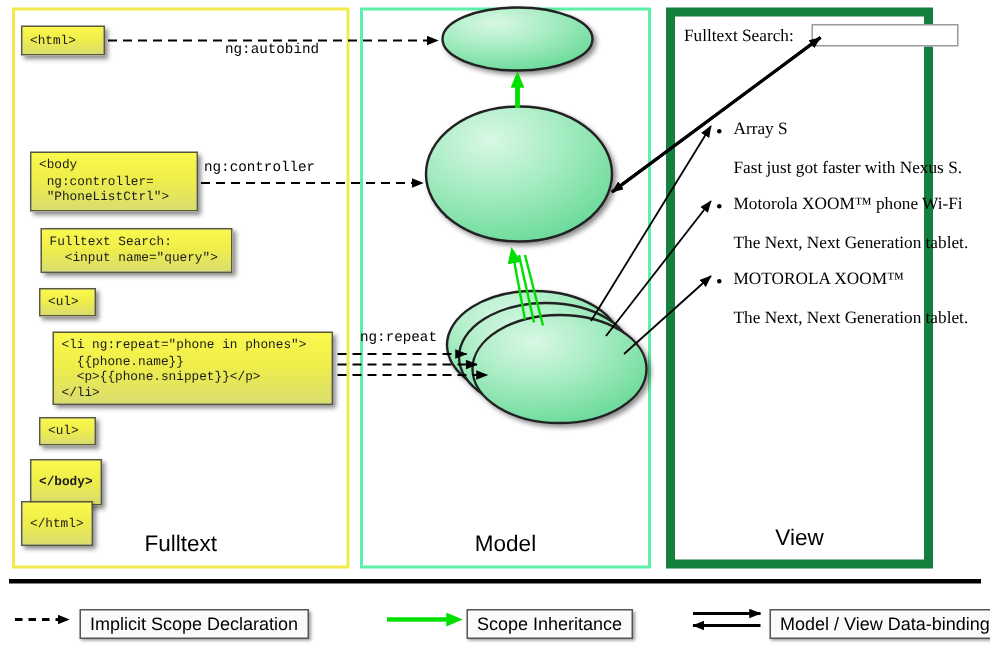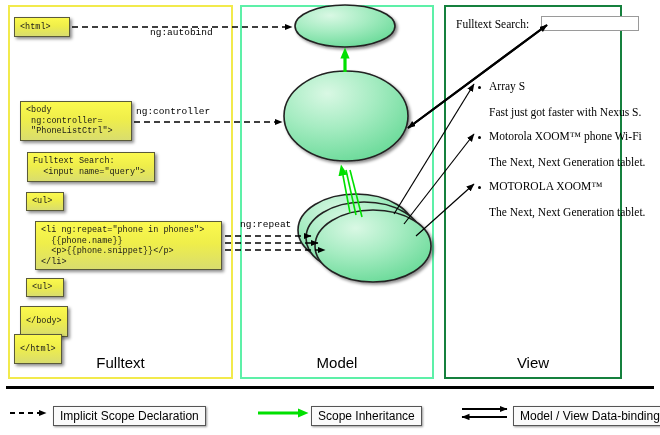--- a/index.html
+++ b/index.html
@@ -15,21 +15,21 @@
     font-family: "Liberation Sans", sans-serif;
     overflow: hidden;
   }
   .col {
     position: absolute;
     background: #ffffff;
     box-sizing: border-box;
   }
   .col-template { left: 8px;   top: 5px; width: 225px; height: 374px; border: 2px solid #f2ea4c; }
   .col-model    { left: 240px; top: 5px; width: 194px; height: 374px; border: 2px solid #5df0a8; }
-  .col-view     { left: 444px; top: 5px; width: 178px; height: 374px; border: 2px solid #15803d; }
+  .col-view     { left: 444px; top: 5px; width: 178px; height: 374px; border: 6px solid #15803d; }
 
   .col-label {
     position: absolute;
     bottom: 6px;
     left: 0;
     width: 100%;
     text-align: center;
     font-size: 15px;
     color: #000;
     font-family: "Liberation Sans", sans-serif;
@@ -170,21 +170,21 @@
 
   <div class="codebox" style="left:26px; top:192px; width:38px; height:19px; display:flex; align-items:center;">&lt;ul&gt;</div>
 
   <div class="codebox" style="left:35px; top:221px; width:187px; height:49px;">&lt;li ng:repeat="phone in phones"&gt;
   {{phone.name}}
   &lt;p&gt;{{phone.snippet}}&lt;/p&gt;
 &lt;/li&gt;</div>
 
   <div class="codebox" style="left:26px; top:278px; width:38px; height:19px; display:flex; align-items:center;">&lt;ul&gt;</div>
 
-  <div class="codebox" style="left:20px; top:306px; width:48px; height:31px; display:flex; align-items:center;">&lt;/body&gt;</div>
+  <div class="codebox" style="left:20px; top:306px; width:48px; height:31px; display:flex; align-items:center;font-weight:bold;">&lt;/body&gt;</div>
 
   <div class="codebox" style="left:14px; top:334px; width:48px; height:30px; display:flex; align-items:center;">&lt;/html&gt;</div>
 
   <div class="conn-label" style="left:150px; top:27px;">ng:autobind</div>
   <div class="conn-label" style="left:136px; top:106px;">ng:controller</div>
   <div class="conn-label" style="left:240px; top:219px;">ng:repeat</div>
 
   <div class="scope-title" style="left:306px; top:11px; width:80px;">Root
 Scope</div>
 

